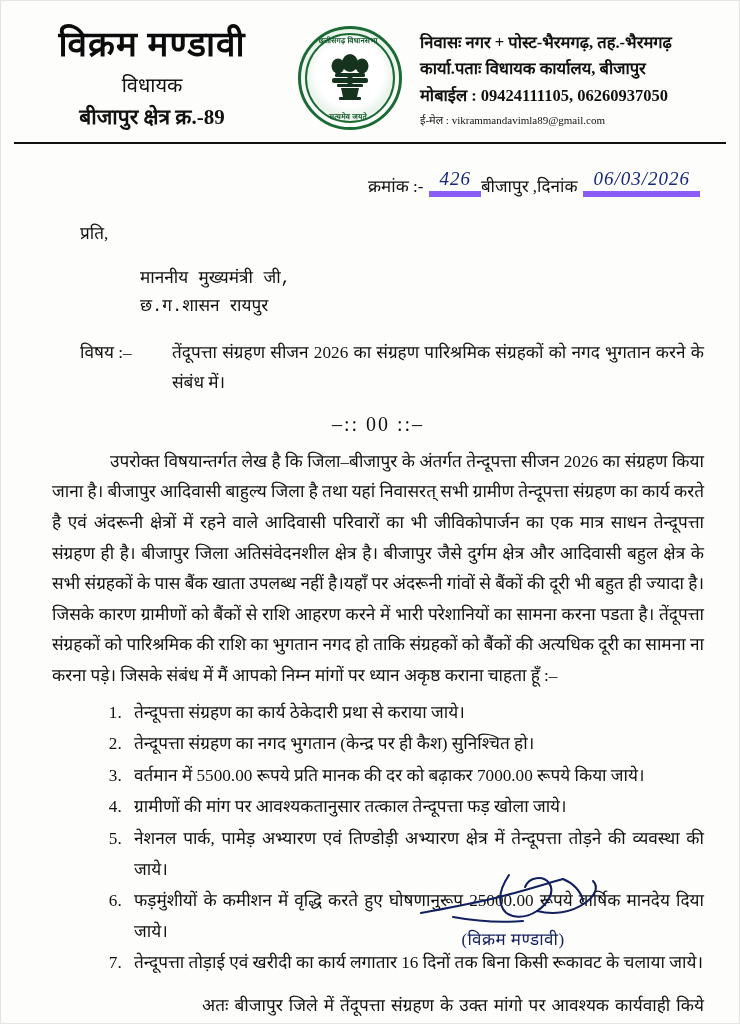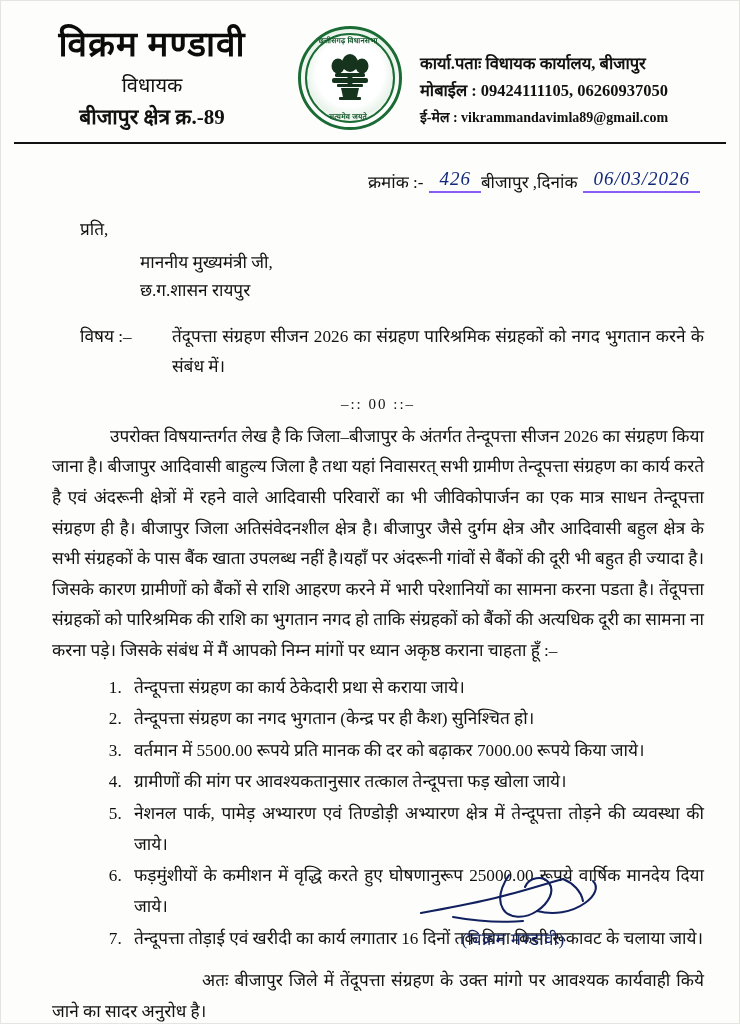--- a/index.html
+++ b/index.html
@@ -111,22 +111,22 @@
   }
   .lh-right .line {
     font-family: "Liberation Serif", serif;
     font-size: 16.5px;
     font-weight: bold;
     color: #111;
     line-height: 1.62;
     white-space: nowrap;
   }
   .lh-right .line.small {
-    font-size: 14px;
-    font-weight: bold;
+    font-size: 11px;
+    font-weight: normal;
     margin-top: 2px;
   }
 
   .hr-thick {
     border-top: 2.5px solid #111;
     margin: 6px 14px 0 14px;
   }
 
   
   .refrow {
@@ -140,59 +140,60 @@
   .ref-left, .ref-right {
     display: flex;
     align-items: flex-end;
     gap: 6px;
   }
   .hand {
     font-family: "Liberation Serif", serif;
     font-style: italic;
     font-size: 19px;
     color: #12286b;
-    border-bottom: 2px solid #8b5cf6;
+    border-bottom: 6px solid #8b5cf6;
     padding: 0 10px 1px 10px;
     letter-spacing: 1px;
   }
   .hand.blue { color: #13287a; }
 
   
   .body {
     padding: 22px 36px 0 52px;
     font-family: "Liberation Serif", serif;
     font-size: 17.2px;
     line-height: 1.78;
     color: #111;
   }
   .to-label { margin-left: 28px; }
   .to-block {
     margin-left: 88px;
-    margin-top: 4px;
+    margin-top: 16px;
+    font-family: Liberation Mono, monospace;
   }
   .to-block div { line-height: 1.65; }
 
   .subject {
     display: flex;
     margin-top: 16px;
     margin-left: 28px;
   }
   .subject .sub-label {
     width: 92px;
     flex: 0 0 92px;
   }
   .subject .sub-text {
     flex: 1;
     text-align: justify;
   }
   .sep {
     text-align: center;
     margin: 8px 0 2px 0;
     letter-spacing: 2px;
-    font-size: 15px;
+    font-size: 20px;
   }
 
   .para {
     text-align: justify;
     text-justify: inter-word;
     margin-top: 4px;
     text-indent: 58px;
   }
 
   ol.demands {
@@ -266,20 +267,21 @@
             <rect x="14" y="34" width="26" height="3" rx="1"></rect>
             <path d="M18 38 h18 l-2 9 h-14 z"></path>
             <rect x="16" y="47" width="22" height="3" rx="1"></rect>
           </g>
         </svg>
         <div class="bottomtext">सत्यमेव जयते</div>
       </div>
     </div>
 
     <div class="lh-right">
+      <div class="line">निवासः नगर + पोस्ट-भैरमगढ़, तह.-भैरमगढ़</div>
       <div class="line">कार्या.पताः विधायक कार्यालय, बीजापुर</div>
       <div class="line">मोबाईल : 09424111105, 06260937050</div>
       <div class="line small">ई-मेल : vikrammandavimla89@gmail.com</div>
     </div>
   </div>
 
   <div class="hr-thick"></div>
 
   <div class="refrow">
     <div class="ref-left">

